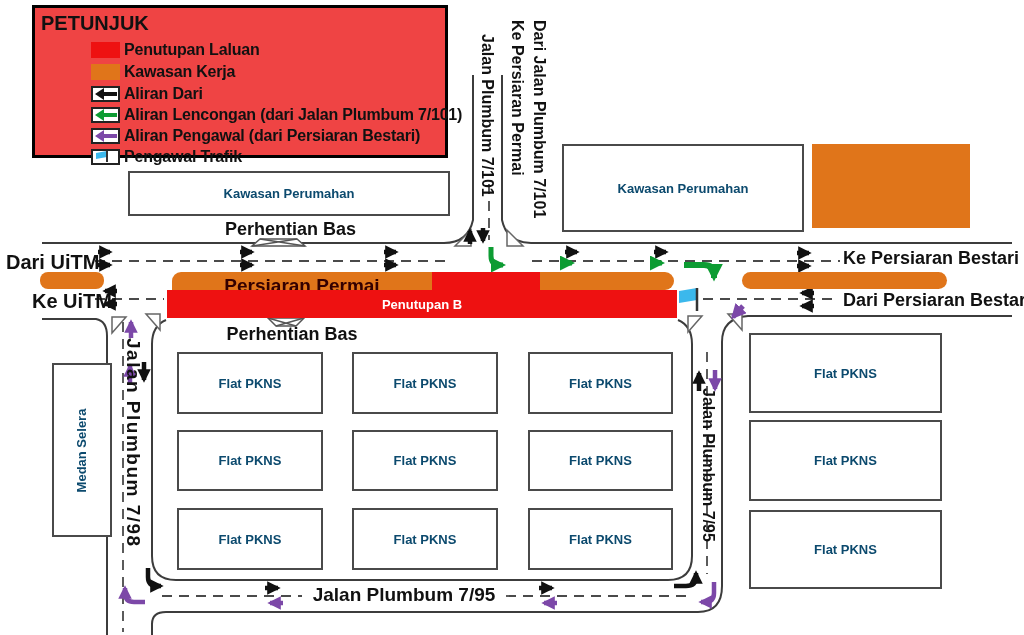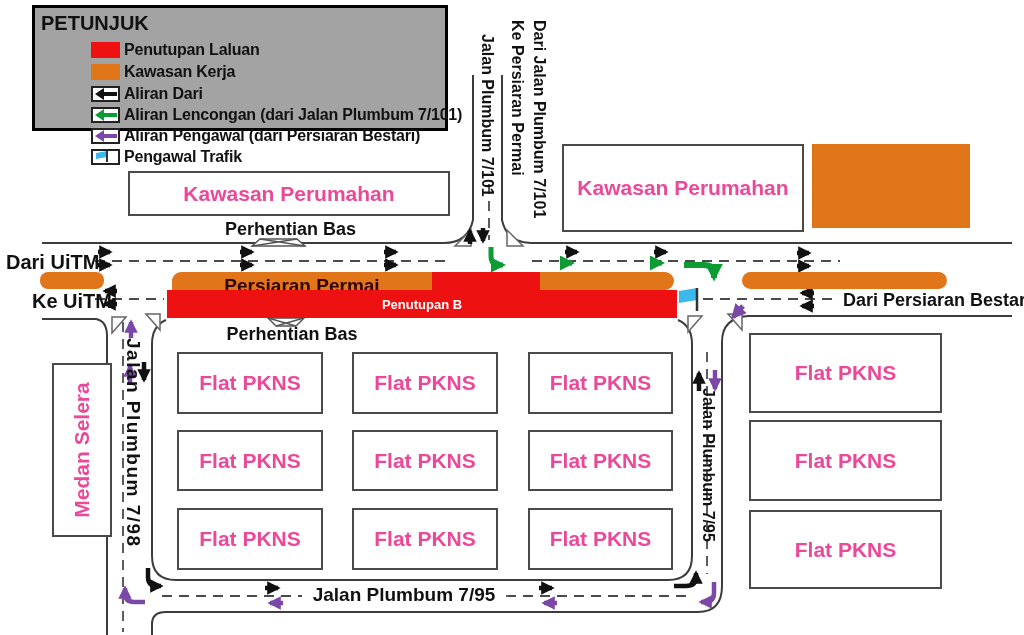--- a/index.html
+++ b/index.html
@@ -1,27 +1,27 @@
 <!DOCTYPE html>
 <html><head>
 <meta charset="utf-8">
 <style>
   html,body{margin:0;padding:0;background:#fff;}
   #canvas{position:relative;width:1024px;height:635px;background:#fff;overflow:hidden;
           font-family:"Liberation Sans","DejaVu Sans",sans-serif;color:#111;}
   .abs{position:absolute;}
   .lbl{font-weight:bold;color:#111;white-space:nowrap;}
   .bld{position:absolute;background:#fff;border:2px solid #4a4a4a;display:flex;
-       align-items:center;justify-content:center;font-weight:bold;font-size:21px;color:#ec4899;}
+       align-items:center;justify-content:center;font-weight:bold;font-size:13px;color:#0c4a6e;}
   .vtext{writing-mode:vertical-rl;text-orientation:mixed;font-weight:bold;color:#111;
          white-space:nowrap;line-height:22px;}
   .bar{position:absolute;display:flex;align-items:center;justify-content:center;}
   
-  #legend{position:absolute;left:32px;top:5px;width:416px;height:126px;border:3px solid #000;
-          background:#a3a3a3;box-sizing:border-box;padding:3px 0 0 6px;}
+  #legend{position:absolute;left:32px;top:5px;width:416px;height:153px;border:3px solid #000;
+          background:#ef4444;box-sizing:border-box;padding:3px 0 0 6px;}
   #legend .title{font-weight:bold;font-size:20px;line-height:24px;}
   .lrow{position:absolute;left:40px;height:17px;display:flex;align-items:center;padding-left:16px;}
   .swatch{width:29px;height:16px;flex:0 0 29px;box-sizing:border-box;}
   .abox{width:29px;height:16px;flex:0 0 29px;box-sizing:border-box;border:2px solid #222;
         background:#fff;display:flex;align-items:center;justify-content:center;}
   .lrow .txt{font-weight:bold;font-size:16px;margin-left:4px;letter-spacing:-0.2px;white-space:nowrap;}
 </style>
 </head>
 <body>
 
@@ -226,20 +226,21 @@
     </div>
   <div class="bld" style="left:749px;top:420px;width:189px;height:77px;">
       <span>Flat PKNS</span>
     </div>
   <div class="bld" style="left:749px;top:510px;width:189px;height:75px;">
       <span>Flat PKNS</span>
     </div>
 
   <div class="abs lbl" style="left:6px;top:251px;font-size:20px;">Dari UiTM</div>
   <div class="abs lbl" style="left:32px;top:290px;font-size:20px;">Ke UiTM</div>
+  <div class="abs lbl" style="left:843px;top:248px;font-size:18px;">Ke Persiaran Bestari</div>
   <div class="abs lbl" style="left:843px;top:290px;font-size:18px;">Dari Persiaran Bestari</div>
   <div class="abs lbl" style="left:225px;top:219px;width:124px;font-size:18px;text-align:center;">Perhentian Bas</div>
   <div class="abs lbl" style="left:222px;top:324px;width:140px;font-size:18px;text-align:center;">Perhentian Bas</div>
   <div class="abs lbl" style="left:302px;top:584px;width:204px;font-size:19px;text-align:center;">Jalan Plumbum 7/95</div>
 
   <div class="abs vtext" style="left:476px;top:34px;height:182px;font-size:16px;">Jalan Plumbum 7/101</div>
   <div class="abs vtext" style="left:506px;top:20px;height:236px;font-size:16px;">
     <span style="display:block;">Dari Jalan Plumbum 7/101</span>
     <span style="display:block;">Ke Persiaran Permai</span>
   </div>

